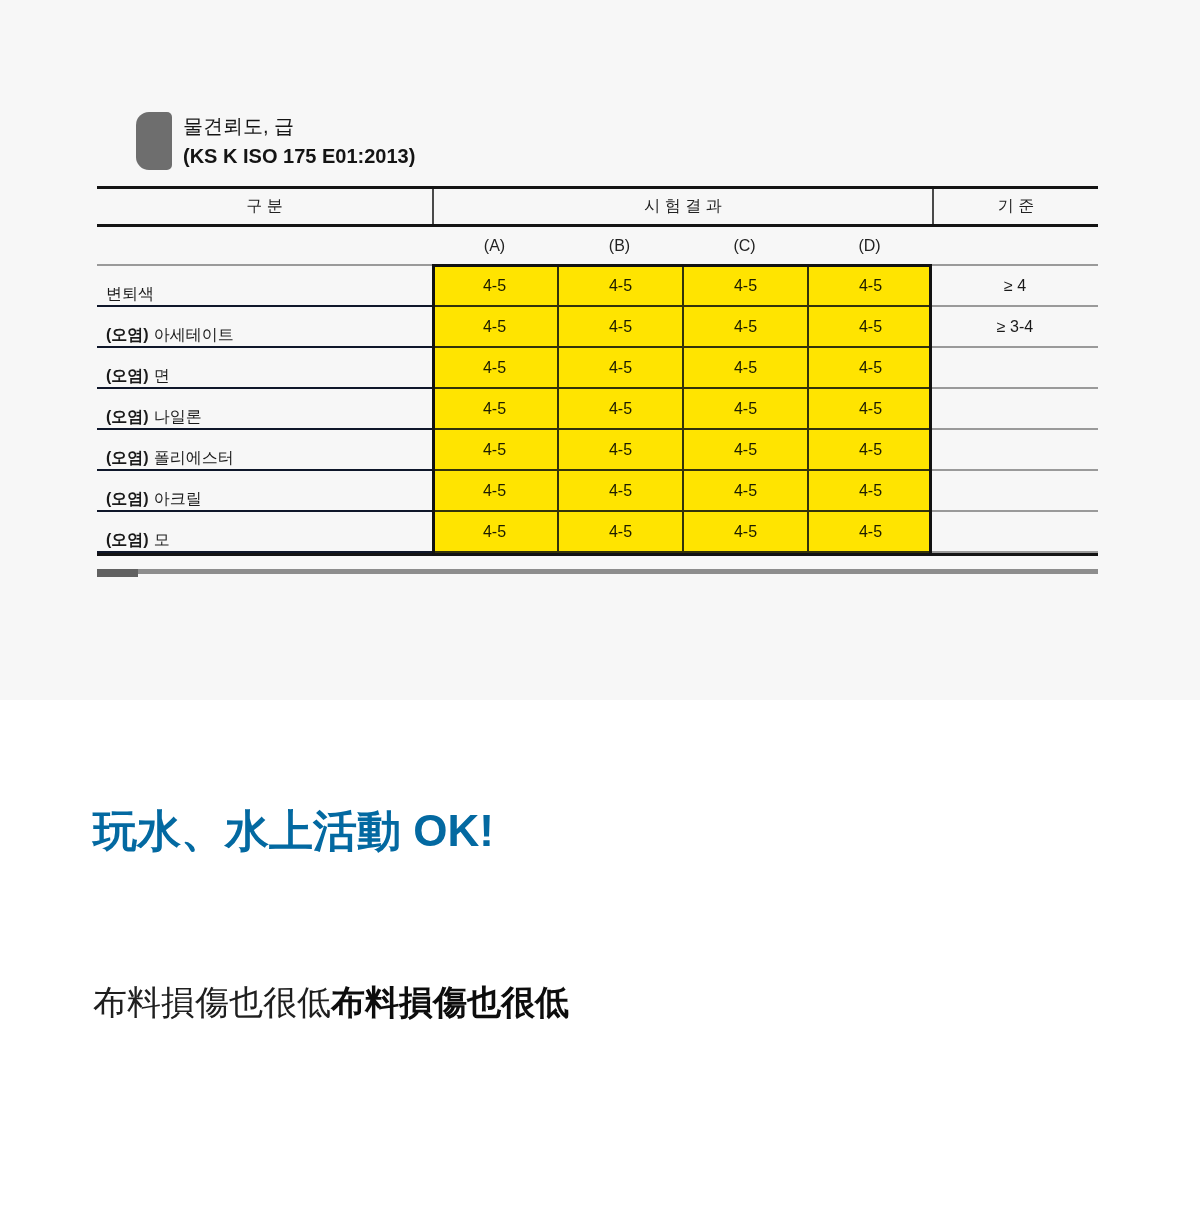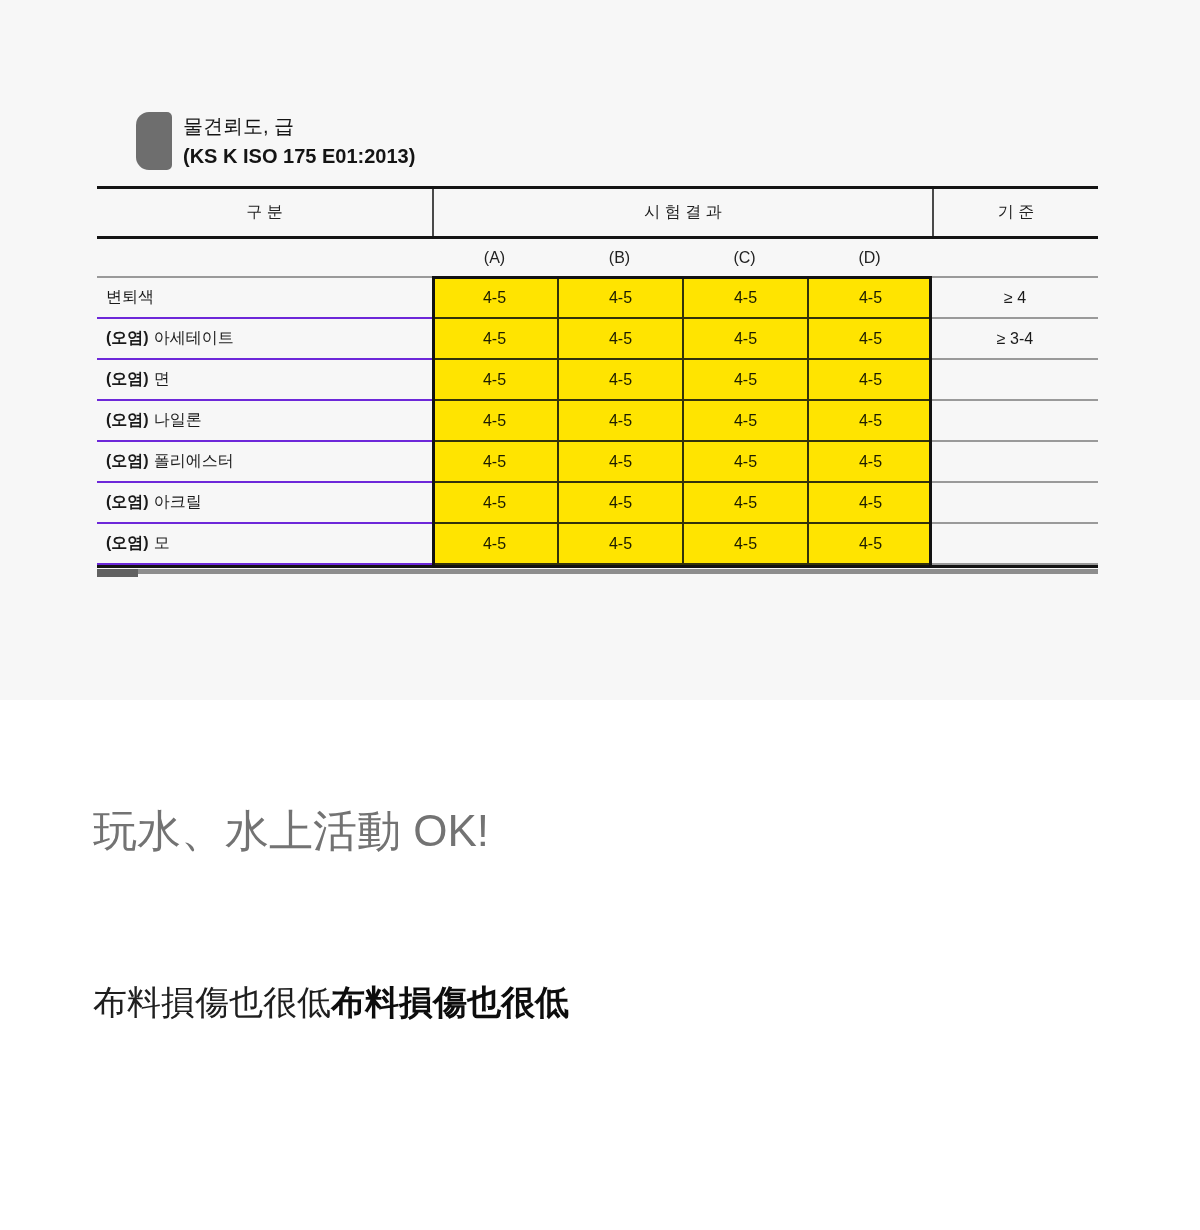--- a/index.html
+++ b/index.html
@@ -33,21 +33,21 @@
   .title-ko { line-height:28px; font-weight:400; }
   .title-std { line-height:28px; font-weight:700; margin-top:2px; }
 
   
   .tbl {
     position:absolute; left:97px; top:186px;
     width:1001px;
   }
   .tbl-head {
     display:grid; grid-template-columns:335px 500px 166px;
-    height:53px; box-sizing:border-box;
+    height:41px; box-sizing:border-box;
     border-top:3px solid #141414;
     border-bottom:3px solid #141414;
   }
   .tbl-head .hcell {
     display:flex; align-items:center; justify-content:center;
     font-size:16px; color:#222222;
   }
   .tbl-head .hcell + .hcell { border-left:2px solid #4a4a4a; }
 
   .tbl-subhead {
@@ -62,24 +62,24 @@
 
   .tbl-body {
     position:relative;
     border-bottom:3px solid #141414;
   }
   .trow {
     display:grid; grid-template-columns:335px 125px 125px 125px 125px 166px;
     height:41px;
   }
   .trow .lbl {
-    display:flex; align-items:center;
+    display:flex; align-items:flex-end;
     padding-left:9px;
     font-size:16px; color:#1a1a1a;
-    border-bottom:2px solid #6d28d9; box-sizing:border-box;
+    border-bottom:2px solid #0f172a; box-sizing:border-box;
   }
   .trow .lbl .pfx { font-weight:700; margin-right:5px; }
   .trow .lbl .pfx:empty { margin-right:0; }
   .trow .val {
     background:#ffe400;
     display:flex; align-items:center; justify-content:center;
     font-size:16px; color:#1c1c00;
     border-bottom:2px solid #33320a; box-sizing:border-box;
   }
   .trow .val + .val { border-left:2px solid #33320a; }
@@ -112,21 +112,21 @@
   }
 
   
   .marketing-section {
     position:absolute; left:0; top:700px;
     width:1200px; height:530px;
     background:#ffffff;
   }
   .mk-heading {
     position:absolute; left:93px; top:102px;
-    font-size:44px; font-weight:400; color:#737373;
+    font-size:44px; font-weight:700; color:#0369a1;
     letter-spacing:0px; white-space:nowrap;
   }
   .mk-paragraph {
     position:absolute; left:93px; top:218px;
     font-size:34px; font-weight:300; color:#1f1f1f;
     line-height:56px; white-space:nowrap;
   }
   .mk-paragraph b { font-weight:700; color:#0d0d0d; }
 </style>
 </head>

